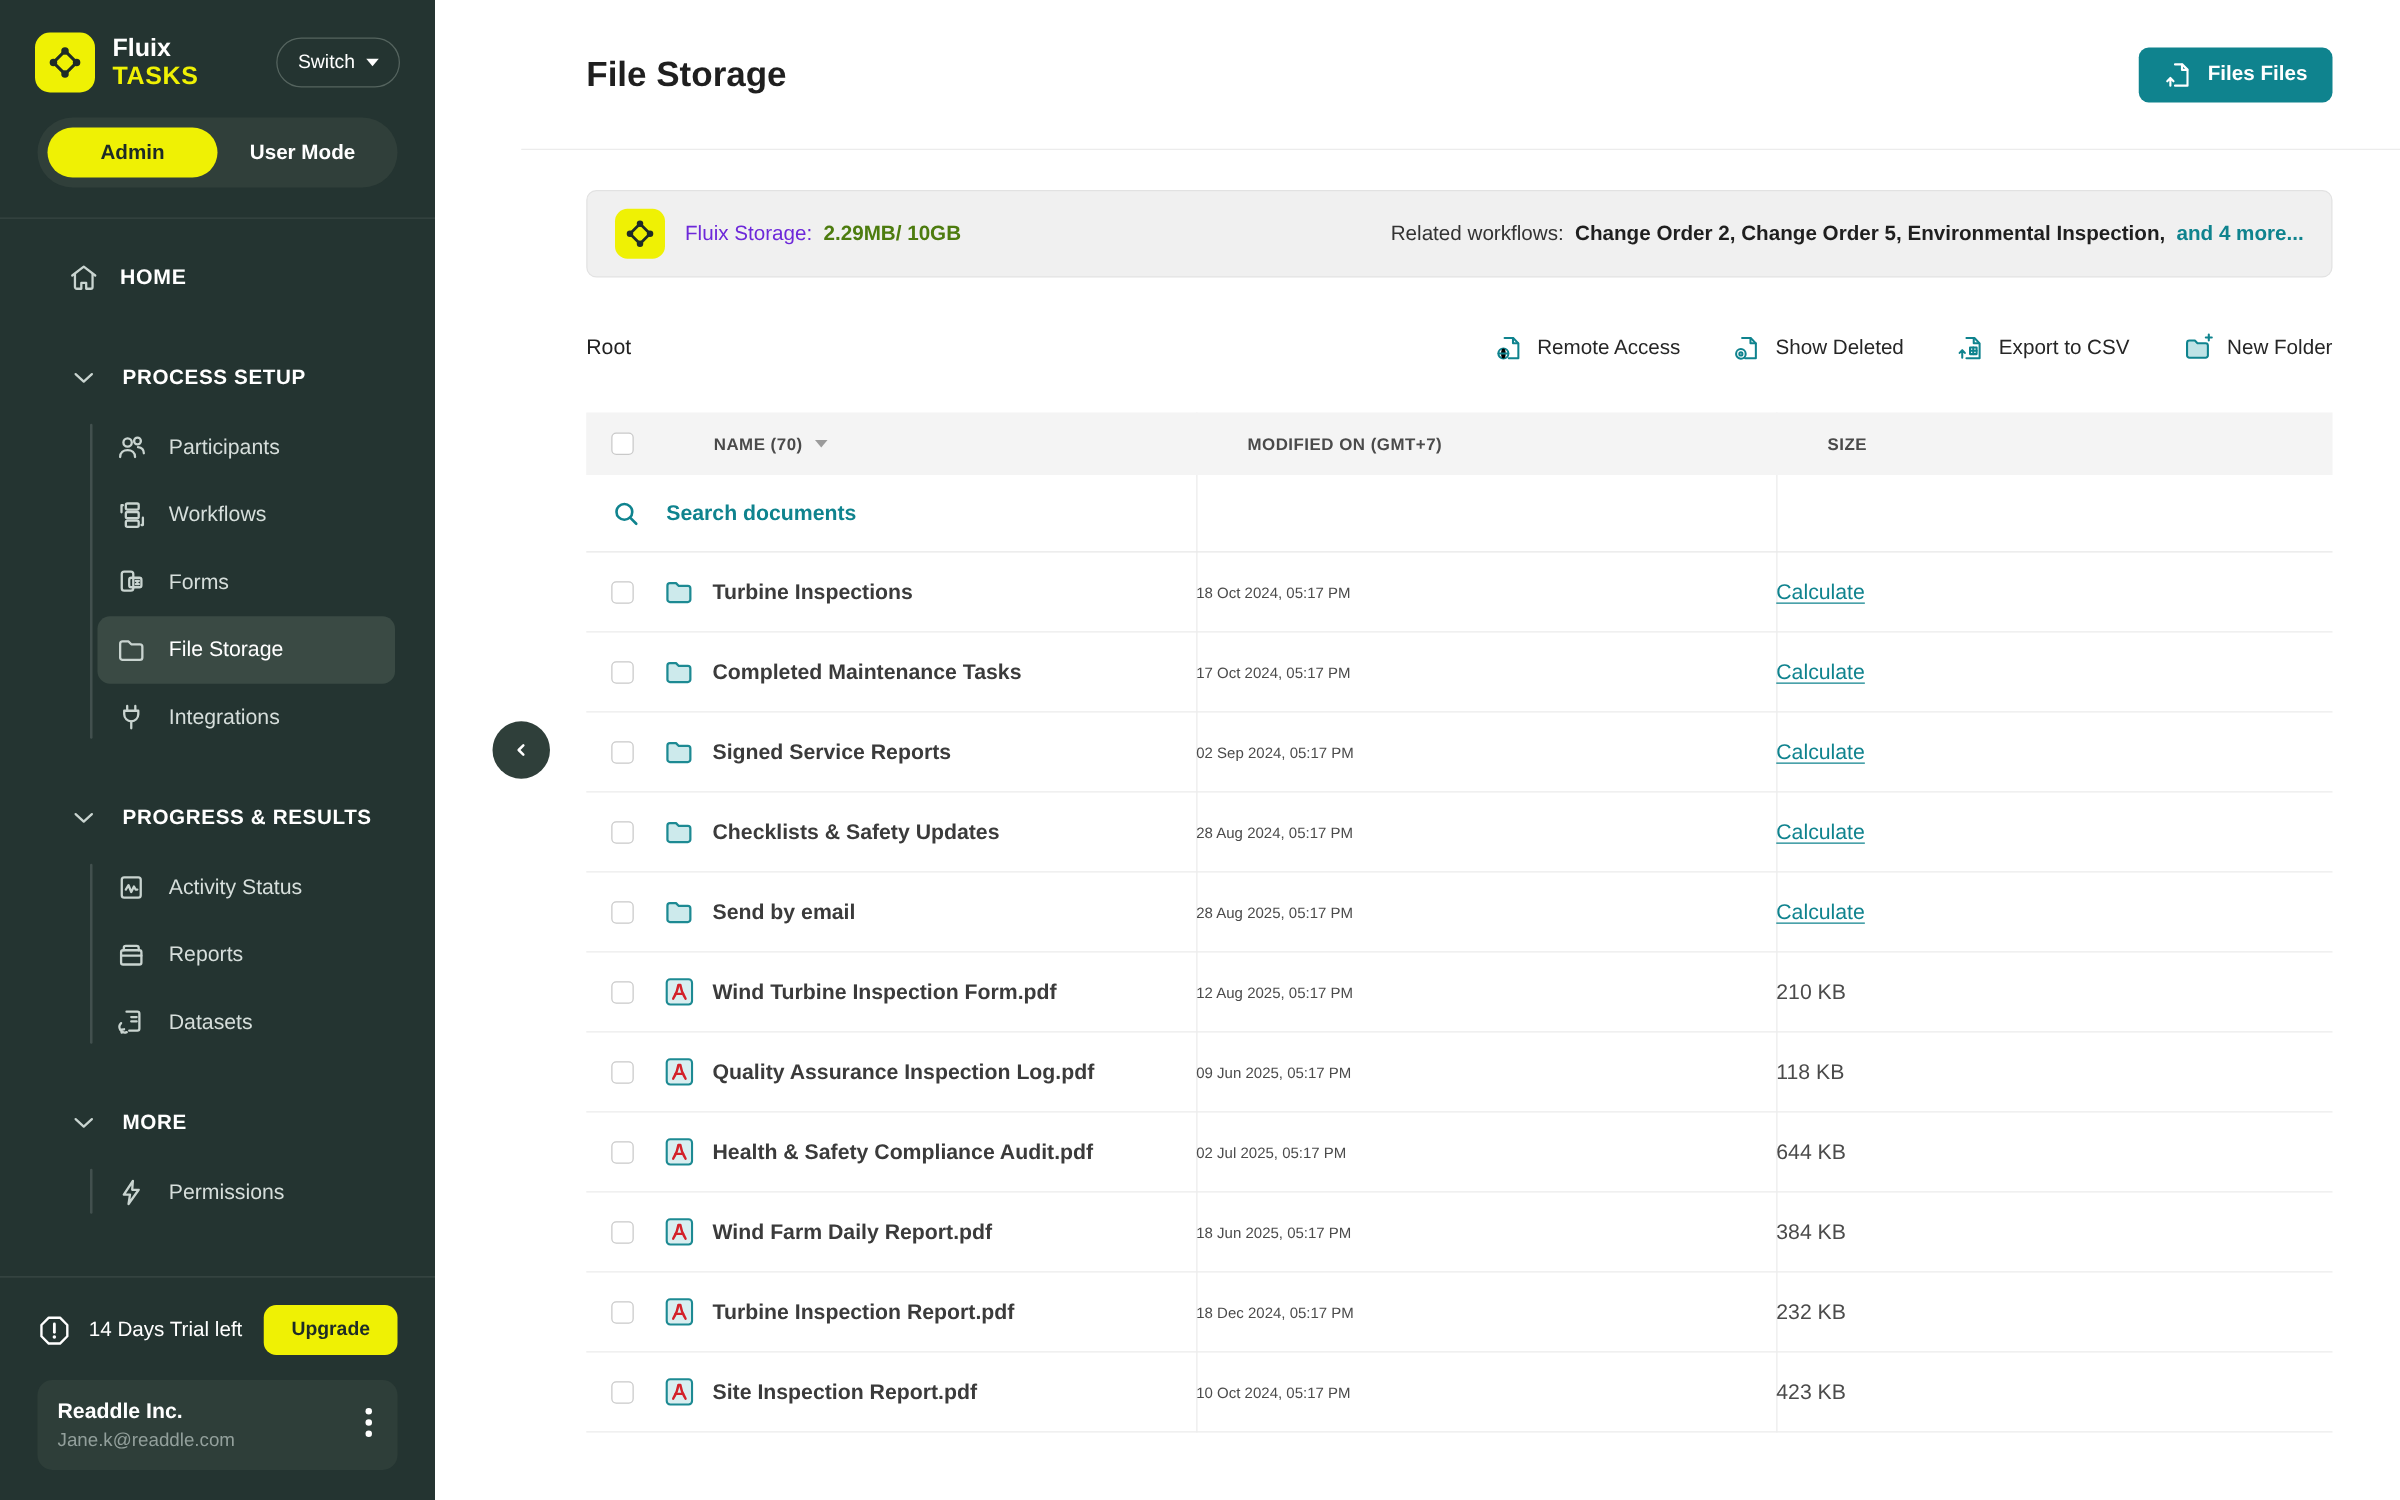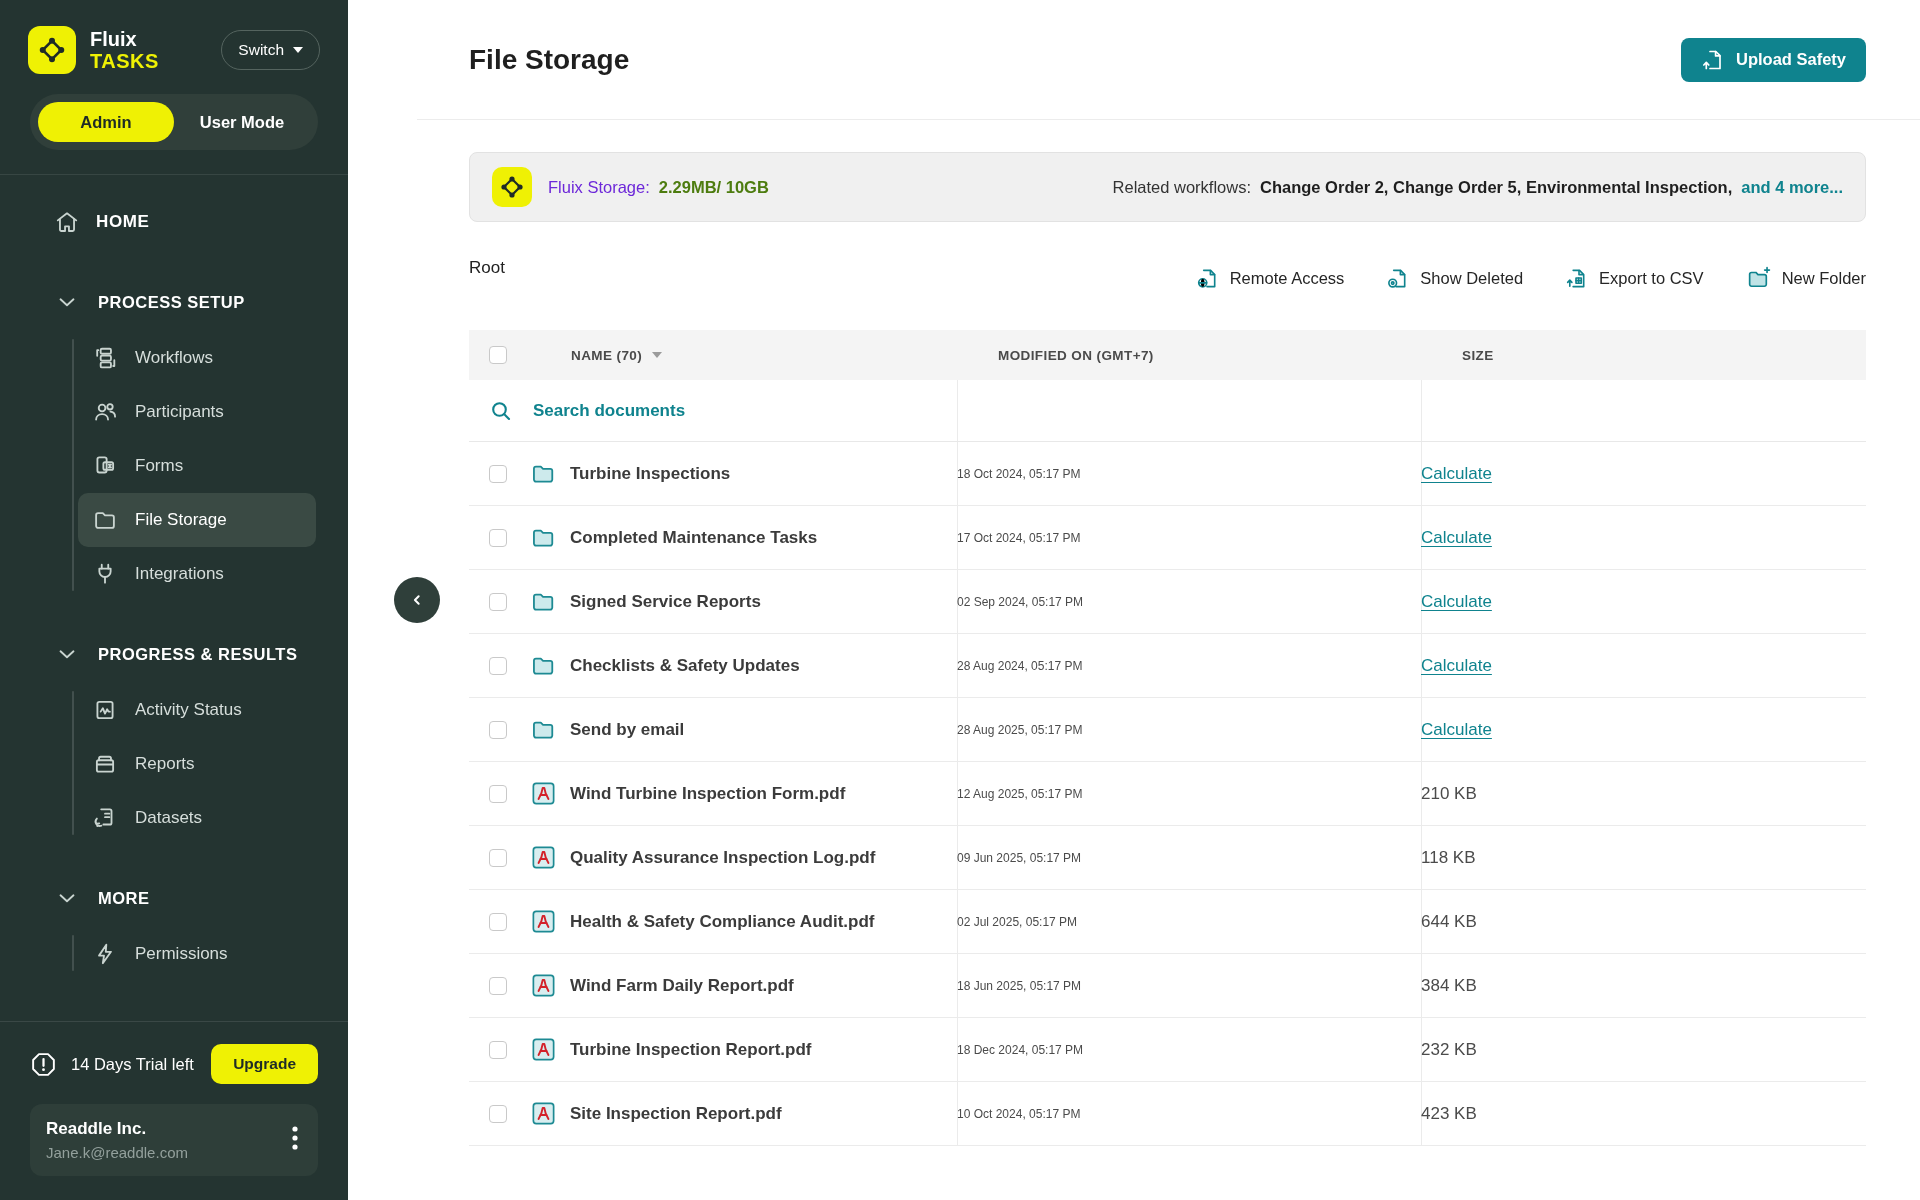--- a/index.html
+++ b/index.html
@@ -67,21 +67,21 @@
   .storage-bar { margin:32px 54px 0 52px; height:70px; background:#f0f0f0; border:1px solid #e2e2e2;
     border-radius:8px; display:flex; align-items:center; padding:0 22px; }
   .storage-tile { width:40px; height:40px; border-radius:10px; background:#EFF104; display:flex; align-items:center; justify-content:center; }
   .storage-bar .lbl { font-size:16.5px; color:#6d28d9; margin-left:16px; }
   .storage-bar .usage { font-size:16.5px; font-weight:700; color:#4d7c0f; margin-left:9px; }
   .wf-group { margin-left:auto; display:flex; align-items:center; }
   .wf-group .wlbl { font-size:16.5px; color:#333; }
   .wf-group .wnames { font-size:16.5px; font-weight:700; color:#1f1f1f; margin-left:9px; }
   .wf-group .wmore { font-size:16.5px; font-weight:600; color:#0F838E; margin-left:9px; cursor:pointer; }
 
-  .toolbar { margin:36px 54px 0 52px; height:40px; display:flex; }
+  .toolbar { margin:36px 54px 0 52px; height:40px; display:flex; align-items:center; }
   .crumb { font-size:17px; font-weight:500; color:#222; }
   .actions { margin-left:auto; display:flex; align-items:center; gap:42px; }
   .action { display:flex; align-items:center; gap:11px; cursor:pointer; }
   .action .albl { font-size:16.5px; color:#262626; }
   .t-ic path, .t-ic circle, .t-ic line, .t-ic rect, .t-ic polyline
     { stroke:#0F838E; stroke-width:1.7; fill:none; stroke-linecap:round; stroke-linejoin:round; }
 
   .table { position:relative; margin:32px 54px 0 52px; }
   .col-line { position:absolute; top:0; bottom:0; width:1px; background:#ebebeb; z-index:0; }
   .cl-1 { left:488px; } .cl-2 { left:952px; }
@@ -159,36 +159,36 @@
     <div class="nav-section">
       <div class="sec-head">
         <svg class="s-ic" width="18" height="18" viewBox="0 0 24 24">
             <path d="M6 9.5 L12 15 L18 9.5"></path>
           </svg>
         <span class="lbl">PROCESS SETUP</span>
       </div>
       <div class="sub-list">
         <div class="sub-item">
           <svg class="s-ic" viewBox="0 0 24 24">
+            <circle cx="9.3" cy="8.3" r="3.1"></circle>
+              <path d="M3.8 19 c0-3.1 2.4-5.1 5.5-5.1 s5.5 2 5.5 5.1"></path>
+            <circle cx="16.6" cy="7.2" r="2.5"></circle>
+              <path d="M17 11.7 c2.6.3 4.3 2.1 4.3 4.6"></path>
+          </svg>
+          <span class="lbl">Participants</span>
+        </div>
+        <div class="sub-item">
+          <svg class="s-ic" viewBox="0 0 24 24">
             <rect x="8" y="3.5" width="9.5" height="4.6" rx="1.2"></rect>
               <rect x="8" y="9.8" width="9.5" height="4.6" rx="1.2"></rect>
               <rect x="8" y="16.1" width="9.5" height="4.6" rx="1.2"></rect>
             <path d="M5.8 4.8 H4.8 V10"></path>
               <path d="M19.6 19.4 h1 V14"></path>
           </svg>
           <span class="lbl">Workflows</span>
-        </div>
-        <div class="sub-item">
-          <svg class="s-ic" viewBox="0 0 24 24">
-            <circle cx="9.3" cy="8.3" r="3.1"></circle>
-              <path d="M3.8 19 c0-3.1 2.4-5.1 5.5-5.1 s5.5 2 5.5 5.1"></path>
-            <circle cx="16.6" cy="7.2" r="2.5"></circle>
-              <path d="M17 11.7 c2.6.3 4.3 2.1 4.3 4.6"></path>
-          </svg>
-          <span class="lbl">Participants</span>
         </div>
         <div class="sub-item">
           <svg class="s-ic" viewBox="0 0 24 24">
             <rect x="5" y="4" width="8.5" height="14" rx="1.8"></rect>
               <rect x="10.5" y="8.5" width="9" height="7" rx="1.5"></rect>
               <path d="M16.5 10.8 v2.4 M15.4 10.8 h2.2 M15.4 13.2 h2.2"></path>
           </svg>
           <span class="lbl">Forms</span>
         </div>
         <div class="sub-item active">
@@ -296,21 +296,21 @@
   <div class="main-head">
     <h1 class="page-title">File Storage</h1>
     <button class="upload-btn">
       <svg width="24" height="24" viewBox="0 0 24 24">
         <g fill="none" stroke="#fff" stroke-width="1.7" stroke-linecap="round" stroke-linejoin="round">
           <path d="M9 3.5 h5.8 L19 7.7 v12.8 H9"></path>
             <path d="M14.6 3.7 V7.9 h4.2"></path>
           <path d="M5.3 20.5 V14.6 M2.8 17 L5.3 14.4 L7.8 17"></path>
         </g>
       </svg>
-      <span>Upload Safety</span>
+      <span>Files Files</span>
     </button>
   </div>
 
   <div class="storage-bar">
     <div class="storage-tile">
       <svg width="26" height="26" viewBox="0 0 24 24">
           <use href="#diamond-logo"></use>
         </svg>
     </div>
     <span class="lbl">Fluix Storage:</span>

